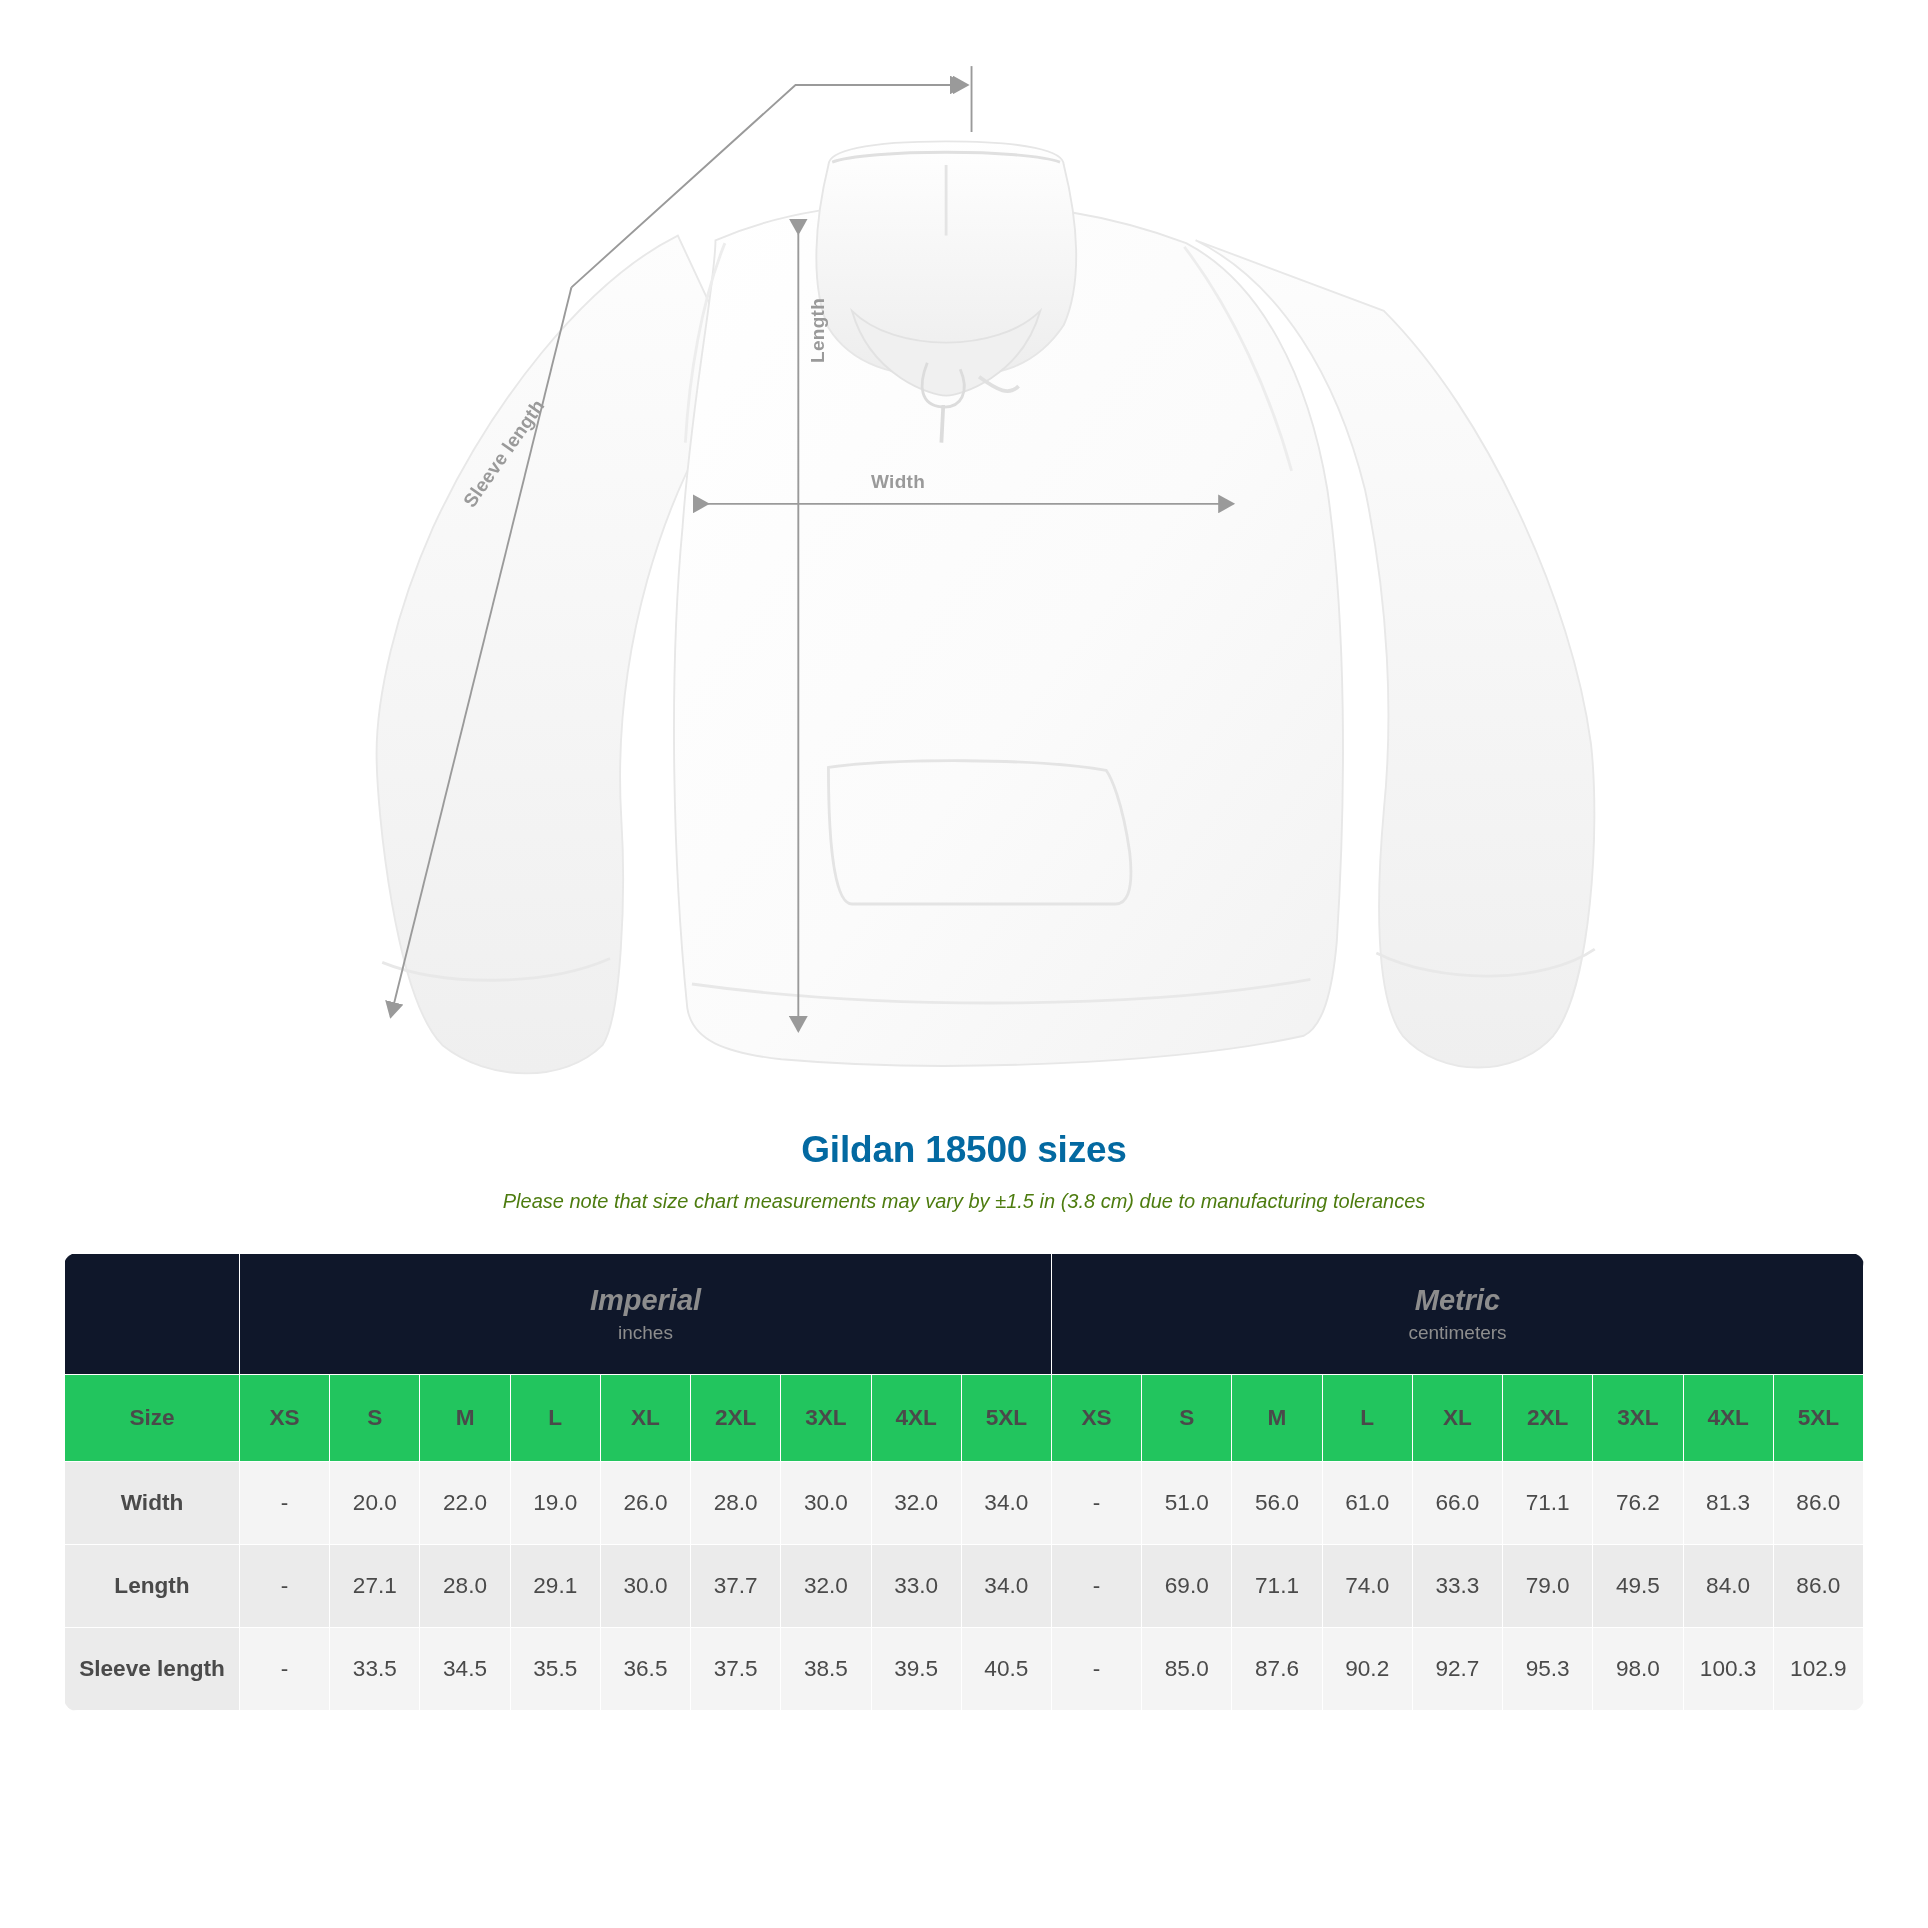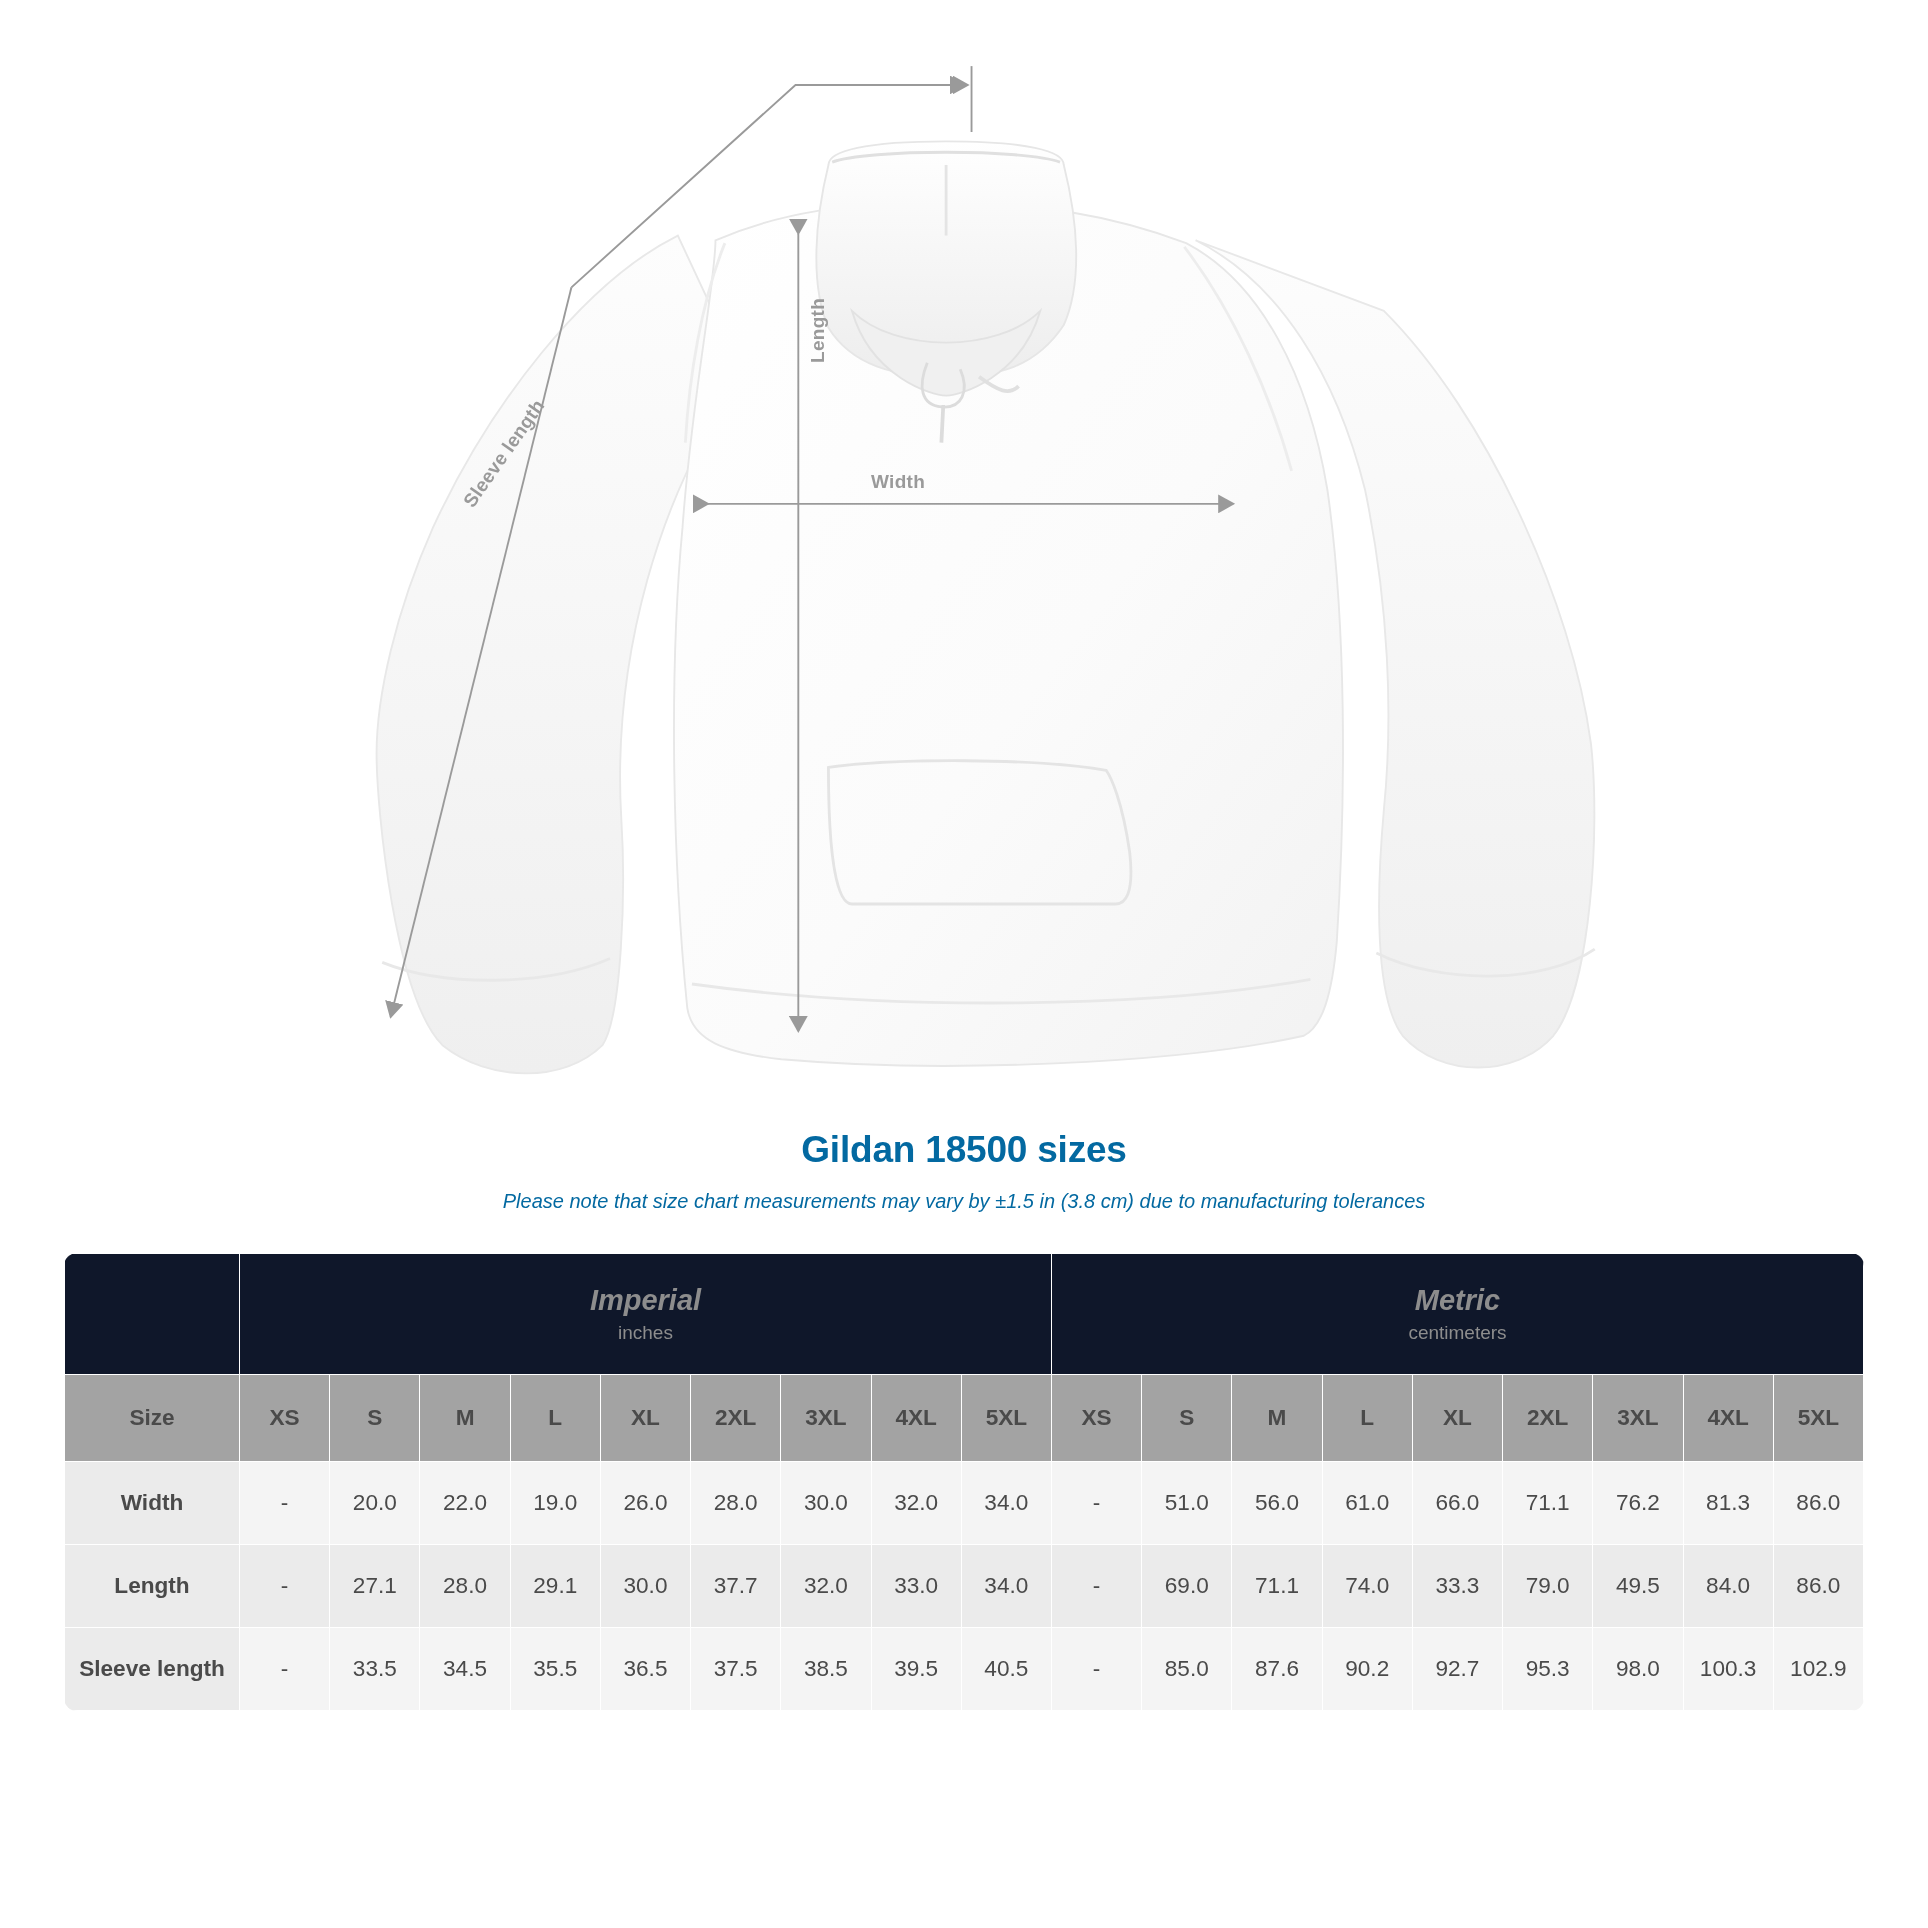--- a/index.html
+++ b/index.html
@@ -70,21 +70,21 @@
   .chart-title {
     font-size: 37px;
     font-weight: bold;
     color: #0369a1;
     margin: 0;
     letter-spacing: -0.2px;
   }
   .chart-note {
     font-size: 20px;
     font-style: italic;
-    color: #0369a1;
+    color: #4d7c0f;
     margin-top: 19px;
   }
 
   
   .table-wrap {
     margin: 40px 64px 0 64px;
     border-radius: 13px;
     overflow: hidden;
   }
   table.size-table {
@@ -108,21 +108,21 @@
     font-weight: bold;
     color: #8d8d8d;
     line-height: 1.15;
   }
   .unit-sub {
     font-size: 19px;
     color: #8d8d8d;
     margin-top: 5.6px;
   }
   .head-row td {
-    background: #a3a3a3;
+    background: #22c55e;
     height: 87px;
     font-size: 22.6px;
     font-weight: bold;
     color: #4a4a4a;
   }
   .row-label {
     background: #ebebeb !important;
     font-size: 22.6px;
     font-weight: bold;
     color: #4a4a4a;

